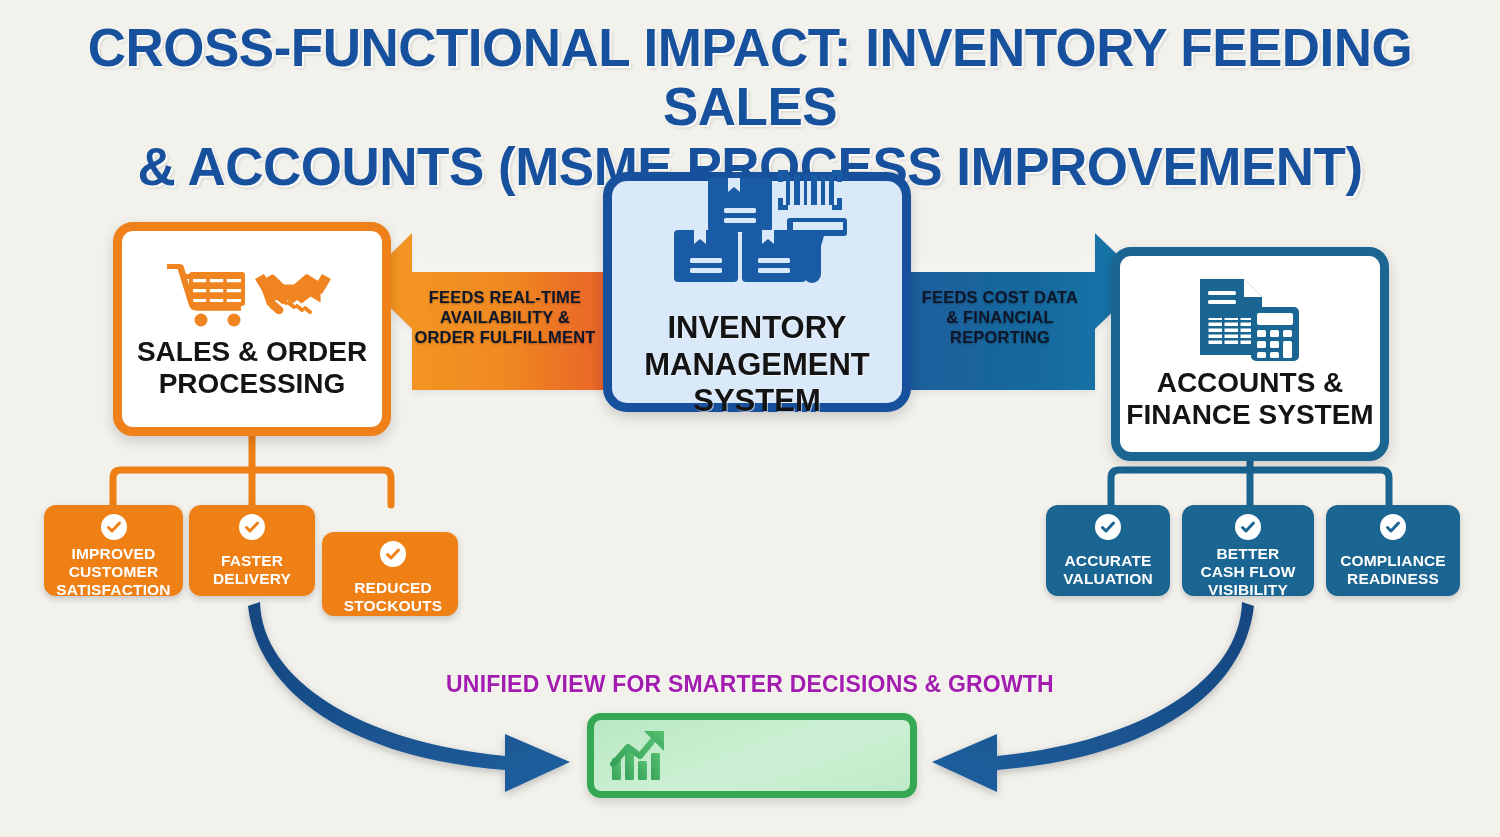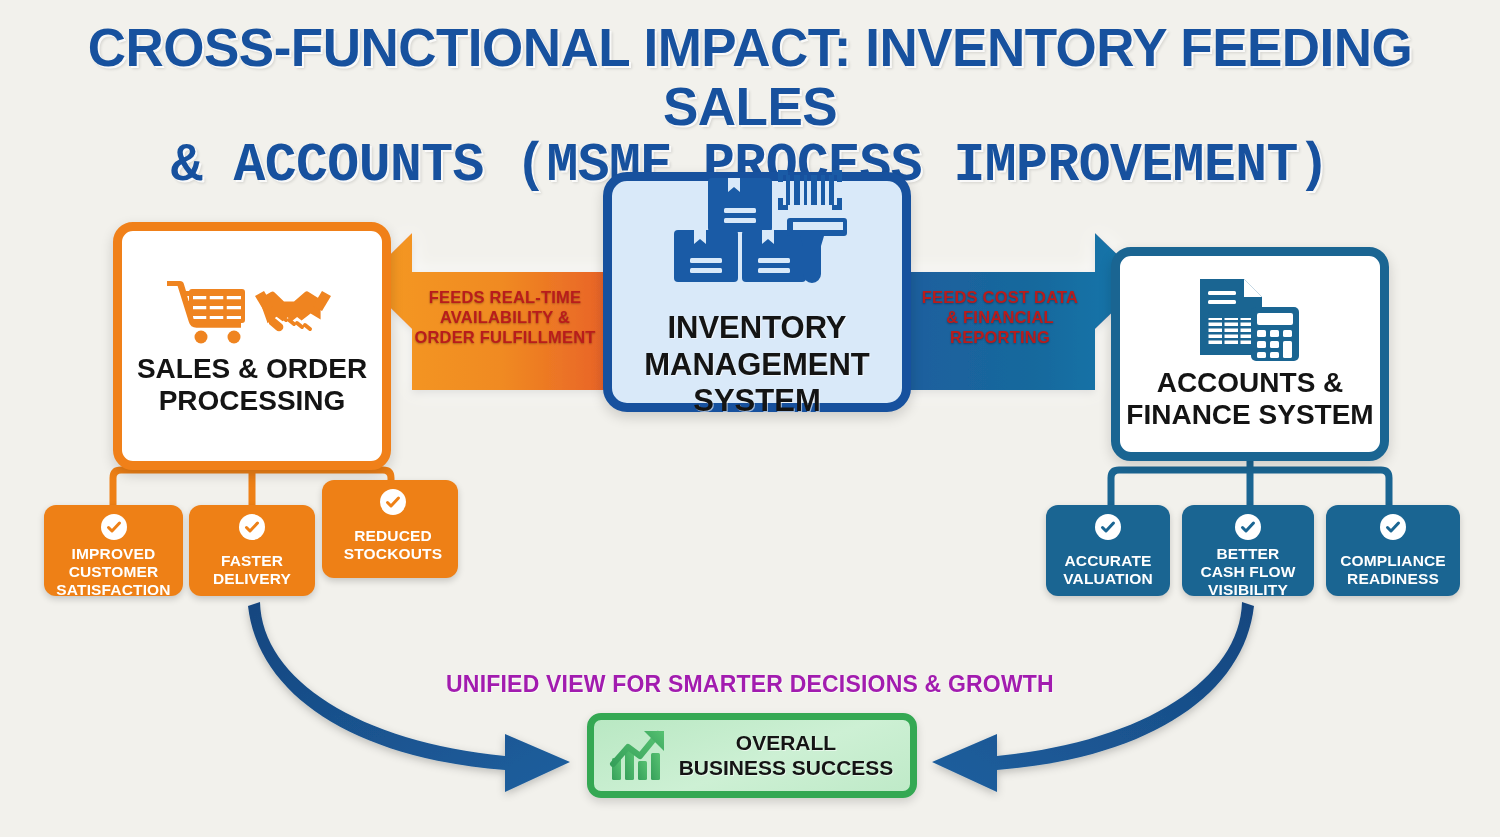--- a/index.html
+++ b/index.html
@@ -16,21 +16,21 @@
   .title{
     position:absolute;left:50px;top:18px;width:1400px;
     text-align:center;
     color:#17519e;
     font-size:53px;
     font-weight:bold;
     line-height:1.12;
     letter-spacing:-0.5px;
     text-shadow:2px 2px 0 rgba(255,255,255,.85), 3px 3px 3px rgba(0,0,0,.12);
   }
-  .title .l2{display:block;font-family:Liberation Mono, monospace;}
+  .title .l2{display:block;}
 
   
   #svglayer{position:absolute;left:0;top:0;width:1500px;height:837px;}
 
   
   .pillar{
     position:absolute;
     background:#ffffff;
     border-radius:20px;
     box-sizing:border-box;
@@ -38,33 +38,33 @@
     align-items:center;justify-content:center;
     box-shadow:0 5px 13px rgba(0,0,0,.16);
     z-index:5;
   }
   .pillar .picon{margin-bottom:6px;display:flex;align-items:center;justify-content:center;}
   .pillar .plabel{
     color:#141414;font-weight:bold;text-align:center;line-height:1.14;
     text-shadow:1px 1px 0 rgba(255,255,255,.6);
   }
 
-  #box-sales{left:113px;top:222px;width:278px;height:248px;border:9px solid #f08019;}
+  #box-sales{left:113px;top:222px;width:278px;height:214px;border:9px solid #f08019;}
   #box-sales .plabel{font-size:28px;}
 
   #box-center{left:603px;top:172px;width:308px;height:240px;border:9px solid #17519e;
               background:#d9e9f9;border-radius:24px;}
   #box-center .plabel{font-size:31px;line-height:1.18;}
 
   #box-accounts{left:1111px;top:222px;width:278px;height:214px;border:9px solid #1a6592;margin-top:25px;}
   #box-accounts .plabel{font-size:28px;}
 
   
   .arrow-cap{
-    position:absolute;color:#b91c1c;font-weight:bold;font-size:16.5px;
+    position:absolute;color:#0f172a;font-weight:bold;font-size:16.5px;
     line-height:1.2;text-align:center;letter-spacing:.2px;z-index:6;
     text-shadow:0 1px 2px rgba(0,0,0,.3);
   }
   #cap-left{left:406px;top:288px;width:198px;}
   #cap-right{left:902px;top:288px;width:196px;}
 
   
   .chip{
     position:absolute;border-radius:12px;box-sizing:border-box;
     display:flex;flex-direction:column;align-items:center;justify-content:flex-start;
@@ -331,21 +331,21 @@
       <svg width="16" height="16" viewBox="0 0 16 16" fill="none" stroke-width="3" stroke-linecap="round" stroke-linejoin="round">
           <path d="M2.5 8.5 L6 12 L13.5 4"></path>
         </svg>
     </span>
     <div class="chip-text" style="margin-top:12px;">
       <div>FASTER</div>
       <div>DELIVERY</div>
     </div>
   </div>
 
-  <div class="chip orange" style="left:322px;top:480px;width:136px;height:98px;padding-left:6px;">
+  <div class="chip orange" style="left:322px;top:532px;width:136px;height:84px;padding-left:6px;">
     <span class="tick">
       <svg width="16" height="16" viewBox="0 0 16 16" fill="none" stroke-width="3" stroke-linecap="round" stroke-linejoin="round">
           <path d="M2.5 8.5 L6 12 L13.5 4"></path>
         </svg>
     </span>
     <div class="chip-text" style="margin-top:12px;">
       <div>REDUCED</div>
       <div>STOCKOUTS</div>
     </div>
   </div>
@@ -401,19 +401,15 @@
         <g fill="url(#gGreen)">
           <rect x="4" y="30" width="9" height="22" rx="1.5"></rect>
           <rect x="17" y="22" width="9" height="30" rx="1.5"></rect>
           <rect x="30" y="33" width="9" height="19" rx="1.5"></rect>
           <rect x="43" y="25" width="9" height="27" rx="1.5"></rect>
           <path d="M5,36 L20,19 L32,28 L50,6" stroke="url(#gGreen)" stroke-width="6" fill="none" stroke-linecap="round" stroke-linejoin="round"></path>
           <path d="M36,3 h20 v20 l-7,-7 l-6,-6 Z"></path>
         </g>
       </svg>
     </span>
-    <span class="slabel">
-      <div>OVERALL</div>
-      <div>BUSINESS SUCCESS</div>
-    </span>
   </div>
 
 </div>
 
 </body></html>

